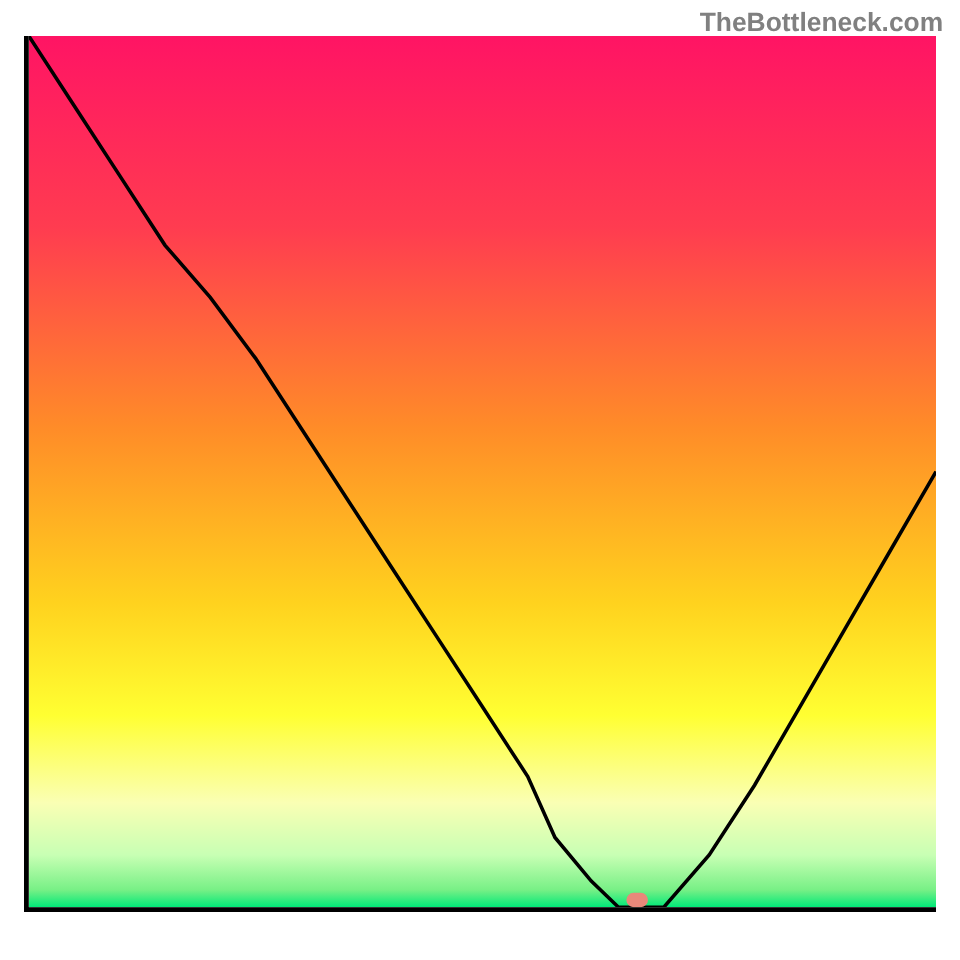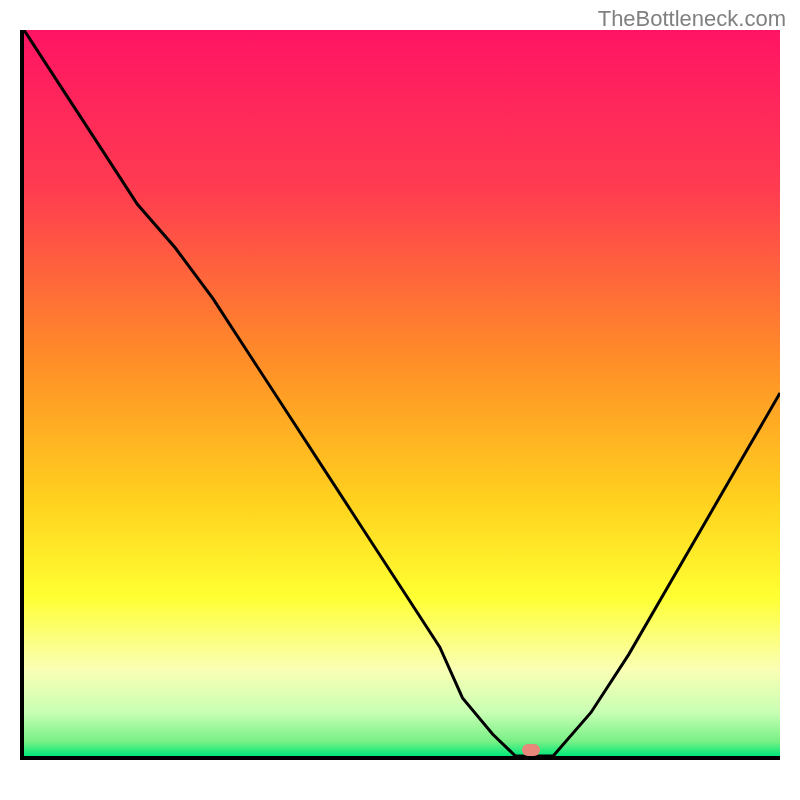--- a/index.html
+++ b/index.html
@@ -1,17 +1,17 @@
 <!DOCTYPE html>
 <html><head>
 <meta charset="utf-8">
 <style>
   * { margin: 0; padding: 0; box-sizing: border-box; }
   body { width: 800px; height: 800px; background: #fff; position: relative; font-family: Arial, sans-serif; }
-  .watermark { position: absolute; top: 6px; right: 14px; font-size: 22px; font-weight: normal; color: #808080; z-index: 10; }
+  .watermark { position: absolute; top: 6px; right: 14px; font-size: 22px; font-weight: bold; color: #808080; z-index: 10; }
   .chart-wrap { position: absolute; top: 30px; left: 20px; width: 760px; height: 760px; }
   .plot-area { position: absolute; top: 0; left: 0; width: 760px; height: 730px; border-left: 4px solid #000; border-bottom: 4px solid #000; overflow: hidden; }
   .gradient-bg { position: absolute; inset: 0; width: 100%; height: 100%; }
   .curve-svg { position: absolute; inset: 0; width: 100%; height: 100%; }
   .marker { position: absolute; width: 18px; height: 12px; background: #e8887a; border-radius: 6px; transform: translate(-50%, -50%); }
 </style>
 </head>
 <body>
 
 <div class="watermark">TheBottleneck.com</div>

